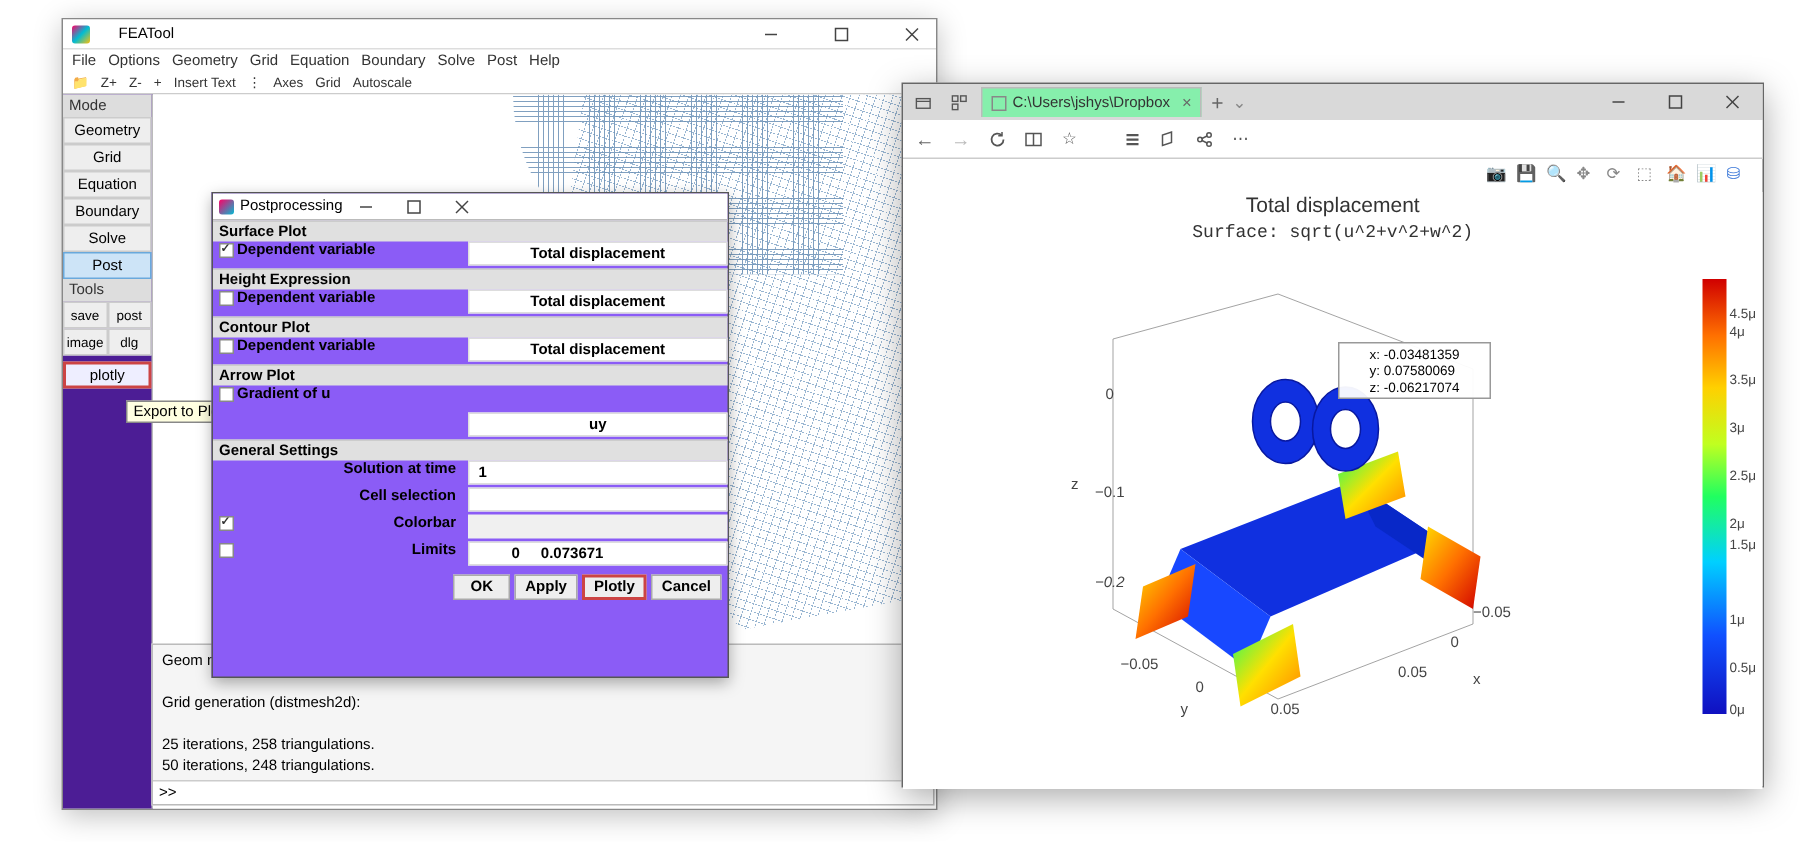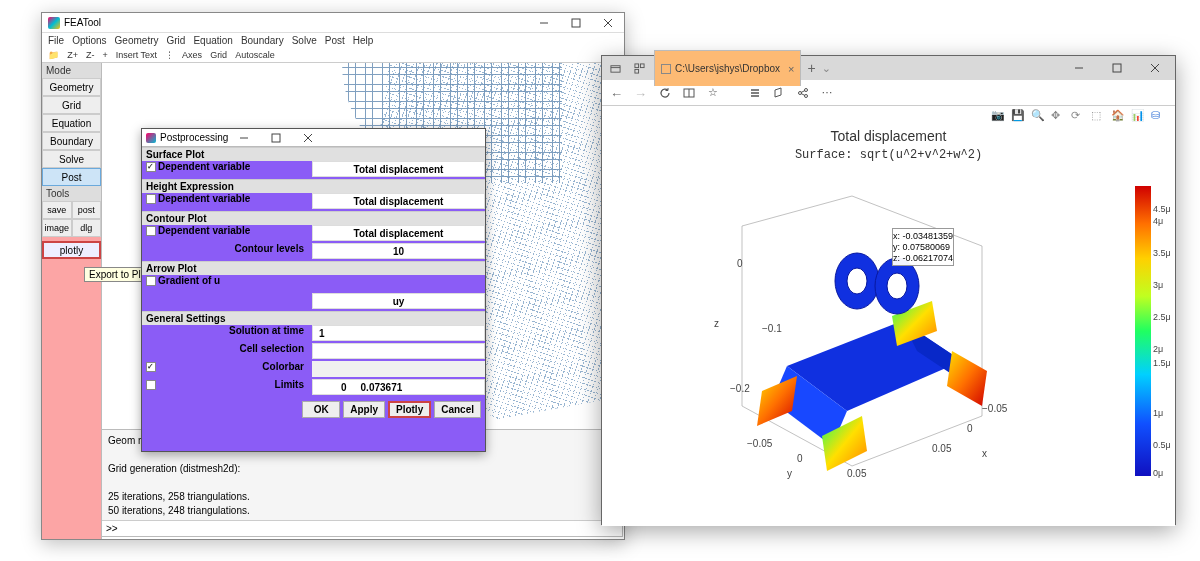--- a/index.html
+++ b/index.html
@@ -1,32 +1,32 @@
 <!DOCTYPE html>
 <html><head>
 <meta charset="utf-8">
 <style>
   * { box-sizing: border-box; margin: 0; padding: 0; }
   body { font-family: "Segoe UI", Tahoma, sans-serif; font-size: 11px; background: #fff; width: 1200px; height: 561px; position: relative; overflow: hidden; }
   
   
   .featool-window { position: absolute; left: 41px; top: 12px; width: 584px; height: 528px; background: #fff; border: 1px solid #888; box-shadow: 0 4px 18px rgba(0,0,0,0.25); }
-  .featool-titlebar { height: 20px; background: #fff; display: flex; align-items: center; padding-left: 6px; border-bottom: 1px solid #ddd; }
+  .featool-titlebar { height: 20px; background: #fff; display: flex; align-items: center; padding-left: 6px; border-bottom: 1px solid #ddd; gap: 15px; }
   .featool-titlebar .logo { width: 12px; height: 12px; background: linear-gradient(135deg,#f06,#00bcd4,#ffc107); border-radius: 2px; margin-right: 4px; }
   .featool-titlebar .title { font-size: 10px; }
   .featool-titlebar .spacer { flex: 1; }
   .winbtn { width: 32px; height: 18px; display: flex; align-items: center; justify-content: center; font-size: 11px; color: #444; }
   .winbtn svg { width: 10px; height: 10px; }
   
   .featool-menubar { height: 14px; display: flex; gap: 8px; padding: 0 6px; font-size: 10px; color: #333; align-items: center; }
   .featool-toolbar { height: 16px; display: flex; gap: 8px; padding: 0 6px; font-size: 9px; color: #333; align-items: center; border-bottom: 1px solid #ccc; }
   .tbitem { display: flex; align-items: center; gap: 2px; }
   
   .featool-body { display: flex; height: calc(100% - 50px); }
-  .featool-sidebar { width: 60px; background: #fca5a5; border-right: 1px solid #bbb; display: flex; flex-direction: column; }
+  .featool-sidebar { width: 60px; background: #4c1d95; border-right: 1px solid #bbb; display: flex; flex-direction: column; }
   .sidebar-section-label { font-size: 10px; padding: 2px 4px; color: #333; background: #ddd; }
   .sidebar-btn { height: 18px; display: flex; align-items: center; justify-content: center; font-size: 10px; background: #eee; border: 1px solid #ccc; margin: 0; }
   .sidebar-btn.selected { background: #cde4f7; border: 1px solid #6aa9dc; }
   .sidebar-tooltip { position: absolute; left: 42px; top: 254px; background: #ffffe1; border: 1px solid #888; padding: 1px 4px; font-size: 10px; white-space: nowrap; z-index: 5; }
   .sidebar-tools-row { display: flex; }
   .sidebar-tools-row .halfbtn { flex: 1; height: 18px; font-size: 9px; display: flex; align-items: center; justify-content: center; border: 1px solid #ccc; background: #eee; }
   .plotly-btn { height: 18px; border: 2px solid #c44; background: #eef; font-size: 10px; display: flex; align-items: center; justify-content: center; margin-top: 4px; }
   
   .featool-canvas { flex: 1; position: relative; background: #fff; overflow: hidden; }
   .mesh-bg { position: absolute; inset: 0; background:
@@ -59,42 +59,42 @@
   .chk.checked::after { content: "✓"; font-size: 8px; position: relative; top: -3px; left: 0; color: #333; }
   .post-buttons { display: flex; justify-content: flex-end; gap: 3px; padding: 4px; }
   .post-buttons .btn { height: 17px; min-width: 38px; font-size: 10px; display: flex; align-items: center; justify-content: center; background: #eee; border: 1px solid #aaa; padding: 0 6px; }
   .post-buttons .btn.highlight { border: 2px solid #c44; }
   
   
   .browser-window { position: absolute; left: 601px; top: 55px; width: 575px; height: 470px; background: #fff; border: 1px solid #666; box-shadow: 0 6px 22px rgba(0,0,0,0.35); z-index: 20; }
   .browser-tabbar { height: 24px; background: #d9d9d9; display: flex; align-items: center; padding: 0 4px; gap: 6px; }
   .tab-ctrl { width: 18px; height: 18px; display: flex; align-items: center; justify-content: center; color: #555; }
   .tab-ctrl svg { width: 11px; height: 11px; }
-  .browser-tab { height: 36px; background: #fdba74; border: 1px solid #bbb; border-bottom: none; display: flex; align-items: center; padding: 0 6px; gap: 4px; font-size: 10px; color: #333; max-width: 160px; }
+  .browser-tab { height: 20px; background: #86efac; border: 1px solid #bbb; border-bottom: none; display: flex; align-items: center; padding: 0 6px; gap: 4px; font-size: 10px; color: #333; max-width: 160px; }
   .browser-tab .favicon { width: 10px; height: 10px; border: 1px solid #888; }
   .browser-tab .tclose { margin-left: 4px; color: #666; font-size: 11px; }
   .tab-plus { font-size: 14px; color: #666; }
   .browser-toolbar { height: 26px; background: #fff; border-bottom: 1px solid #ccc; display: flex; align-items: center; padding: 0 8px; gap: 10px; }
   .nav-arrow { width: 14px; color: #666; font-size: 13px; }
   .url-field { flex: 1; font-size: 10px; color: #333; }
   .tool-icon { width: 14px; height: 14px; color: #555; display: flex; align-items: center; justify-content: center; }
   .tool-icon svg { width: 12px; height: 12px; }
   
   .plot-toolbar { height: 20px; display: flex; justify-content: flex-end; align-items: center; gap: 6px; padding-right: 10px; }
   .plot-toolbar .pticon { width: 14px; height: 14px; color: #888; }
   .plot-toolbar .pticon.active { color: #3b78d8; }
   
   .plot-area { position: relative; height: calc(100% - 70px); background: #fff; }
   .plot-title { text-align: center; font-size: 14px; color: #333; margin-top: 2px; }
   .plot-subtitle { text-align: center; font-size: 12px; font-family: "Courier New", monospace; color: #333; margin-top: 4px; }
   
   .plot3d { position: absolute; left: 100px; top: 58px; width: 310px; height: 300px; }
   .plot3d svg { width: 100%; height: 100%; }
   
-  .hover-box { position: absolute; left: 290px; top: 100px; background: rgba(255,255,255,0.95); border: 1px solid #999; font-size: 9px; padding: 2px 0; line-height: 1.2; z-index: 5; }
+  .hover-box { position: absolute; left: 290px; top: 100px; background: rgba(255,255,255,0.95); border: 1px solid #999; font-size: 9px; padding: 2px 20px; line-height: 1.2; z-index: 5; }
   
   .axis-label { position: absolute; font-size: 10px; color: #444; }
   
   .colorbar { position: absolute; right: 24px; top: 58px; width: 16px; height: 290px; background: linear-gradient(to top, #1010c0 0%, #1050ff 18%, #00d0ff 35%, #20ff60 50%, #c0ff20 62%, #ffd000 75%, #ff7000 87%, #d00000 100%); }
   .cbar-tick { position: absolute; left: 18px; font-size: 9px; color: #444; white-space: nowrap; }
 </style>
 </head>
 <body>
 
 <div class="featool-window">
@@ -218,26 +218,20 @@
         </div>
       <div class="val">Total displacement</div>
     </div>
     <div class="post-group-hdr">Contour Plot</div>
     <div class="post-row">
       <div class="lbl">
           <span class="chk"></span>
           <span>Dependent variable</span>
         </div>
       <div class="val">Total displacement</div>
-    </div>
-    <div class="post-row">
-      <div class="lbl" style="justify-content:flex-end;padding-right:8px;">
-          <span>Contour levels</span>
-        </div>
-      <div class="val">10</div>
     </div>
     <div class="post-group-hdr">Arrow Plot</div>
     <div class="post-row">
       <div class="lbl">
           <span class="chk"></span>
           <span>Gradient of u</span>
         </div>
     </div>
     <div class="post-row">
       <div class="lbl"></div>
@@ -422,22 +416,22 @@
     </div>
 
     <div class="hover-box">
       <div>x: -0.03481359</div>
       <div>y: 0.07580069</div>
       <div>z: -0.06217074</div>
     </div>
 
     <span class="axis-label" style="left:112px; top:190px;">z</span>
     <span class="axis-label" style="left:135px; top:130px;">0</span>
-    <span class="axis-label" style="left:128px; top:195px;margin-left:32px;">−0.1</span>
-    <span class="axis-label" style="left:128px; top:255px;">−0.2</span>
+    <span class="axis-label" style="left:128px; top:195px;">−0.1</span>
+    <span class="axis-label" style="left:128px; top:255px;font-style:italic;">−0.2</span>
 
     <span class="axis-label" style="left:185px; top:340px;">y</span>
     <span class="axis-label" style="left:145px; top:310px;">−0.05</span>
     <span class="axis-label" style="left:195px; top:325px;">0</span>
     <span class="axis-label" style="left:245px; top:340px;">0.05</span>
 
     <span class="axis-label" style="left:380px; top:320px;">x</span>
     <span class="axis-label" style="left:380px; top:275px;">−0.05</span>
     <span class="axis-label" style="left:365px; top:295px;">0</span>
     <span class="axis-label" style="left:330px; top:315px;">0.05</span>

